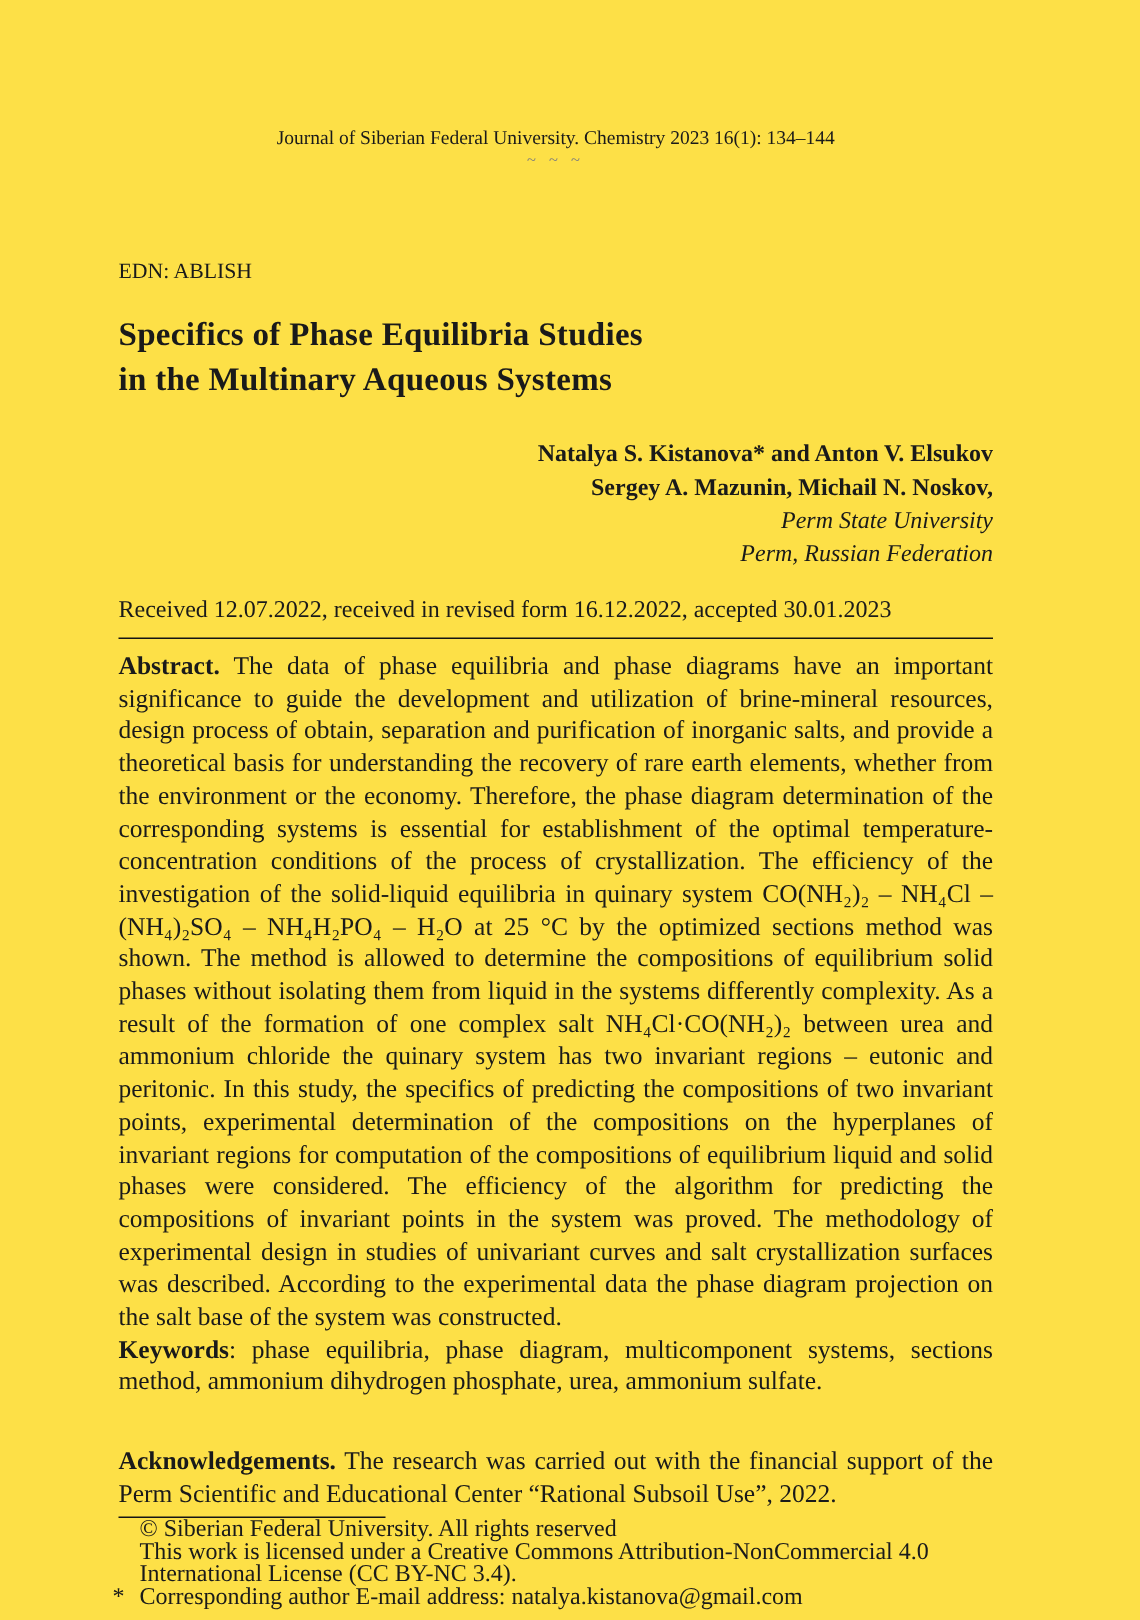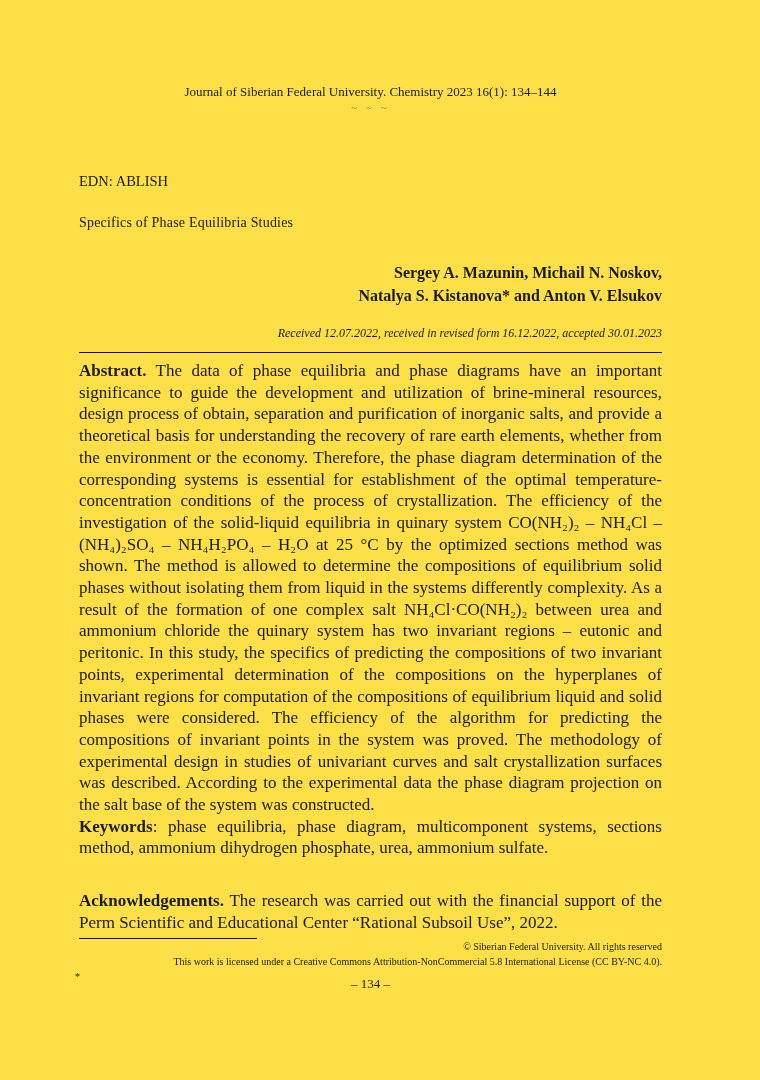--- a/index.html
+++ b/index.html
@@ -38,45 +38,44 @@
     font-size: 14.5px;
     line-height: 18px;
   }
   .udk {
     margin-top: 12px;
     font-size: 14.5px;
     line-height: 18px;
   }
   .title {
     margin: 18px 0 0 0;
-    font-size: 14px;
+    font-size: 22px;
     line-height: 30px;
-    font-weight: normal;
+    font-weight: bold;
     letter-spacing: 0.2px;
   }
   .title .tline { display: block; }
   .authors {
     margin-top: 24px;
     font-size: 16px;
     line-height: 22.5px;
     font-weight: bold;
     text-align: right;
   }
   .affiliation {
     font-size: 16px;
     line-height: 21.5px;
     font-style: italic;
     text-align: right;
   }
   .received {
     margin-top: 19px;
-    font-size: 12px;
+    font-size: 16px;
     line-height: 15px;
-    text-align: right;
-    font-style: italic;
+    text-align: left;
   }
   .rule {
     margin: 11px 0 0 0;
     border: 0;
     border-top: 1.8px solid #141414;
   }
   .body-par {
     margin: 0;
     font-size: 17px;
     line-height: 21.7px;
@@ -88,23 +87,23 @@
   .footnote-block { margin-top: 4px; }
   .foot-rule {
     width: 178px;
     margin: 0;
     border: 0;
     border-top: 1.6px solid #141414;
   }
   .foot-line {
     position: relative;
     padding-left: 14px;
-    font-size: 10px;
+    font-size: 16px;
     line-height: 15px;
-    text-align: right;
+    text-align: left;
   }
   .foot-line .marker {
     position: absolute;
     left: -4px;
     top: 0;
   }
   .page-number {
     margin-top: 7px;
     font-size: 13px;
     line-height: 16px;
@@ -117,41 +116,46 @@
 <div class="page">
   <div class="content">
 
     <div class="journal-header">Journal of Siberian Federal University. Chemistry 2023 16(1): 134–144</div>
     <div class="ornament">~ ~ ~</div>
 
     <div class="edn">EDN: ABLISH</div>
 
     <h1 class="title">
       <span class="tline">Specifics of Phase Equilibria Studies</span>
+      <span class="tline">in the Multinary Aqueous Systems</span>
     </h1>
 
     <div class="authors">
+      <div>Natalya S. Kistanova* and Anton V. Elsukov</div>
       <div>Sergey A. Mazunin, Michail N. Noskov,</div>
-      <div>Natalya S. Kistanova* and Anton V. Elsukov</div>
     </div>
 
+    <div class="affiliation">
+      <div>Perm State University</div>
+      <div>Perm, Russian Federation</div>
+    </div>
 
     <div class="received">Received 12.07.2022, received in revised form 16.12.2022, accepted 30.01.2023</div>
 
     <hr class="rule">
 
     <p class="body-par abstract"><b>Abstract.</b><span> The data of phase equilibria and phase diagrams have an important significance to guide the development and utilization of brine-mineral resources, design process of obtain, separation and purification of inorganic salts, and provide a theoretical basis for understanding the recovery of rare earth elements, whether from the environment or the economy. Therefore, the phase diagram determination of the corresponding systems is essential for establishment of the optimal temperature-concentration conditions of the process of crystallization. The efficiency of the investigation of the solid-liquid equilibria in quinary system CO(NH₂)₂ – NH₄Cl – (NH₄)₂SO₄ – NH₄H₂PO₄ – H₂O at 25 °C by the optimized sections method was shown. The method is allowed to determine the compositions of equilibrium solid phases without isolating them from liquid in the systems differently complexity. As a result of the formation of one complex salt NH₄Cl·CO(NH₂)₂ between urea and ammonium chloride the quinary system has two invariant regions – eutonic and peritonic. In this study, the specifics of predicting the compositions of two invariant points, experimental determination of the compositions on the hyperplanes of invariant regions for computation of the compositions of equilibrium liquid and solid phases were considered. The efficiency of the algorithm for predicting the compositions of invariant points in the system was proved. The methodology of experimental design in studies of univariant curves and salt crystallization surfaces was described. According to the experimental data the phase diagram projection on the salt base of the system was constructed.</span></p>
 
     <p class="body-par keywords"><b>Keywords</b><span>: phase equilibria, phase diagram, multicomponent systems, sections method, ammonium dihydrogen phosphate, urea, ammonium sulfate.</span></p>
 
     <p class="body-par ack"><b>Acknowledgements.</b><span> The research was carried out with the financial support of the Perm Scientific and Educational Center “Rational Subsoil Use”, 2022.</span></p>
 
     <div class="footnote-block">
       <hr class="foot-rule">
       <div class="foot-line">© Siberian Federal University. All rights reserved</div>
-      <div class="foot-line">This work is licensed under a Creative Commons Attribution-NonCommercial 5.8 International License (CC BY-NC 4.0).</div>
-      <div class="foot-line"><span class="marker">*</span></div>
+      <div class="foot-line">This work is licensed under a Creative Commons Attribution-NonCommercial 4.0 International License (CC BY-NC 3.4).</div>
+      <div class="foot-line"><span class="marker">*</span><span>Corresponding author E-mail address: natalya.kistanova@gmail.com</span></div>
     </div>
 
     <div class="page-number">– 134 –</div>
 
   </div>
 </div>
 
 </body></html>

